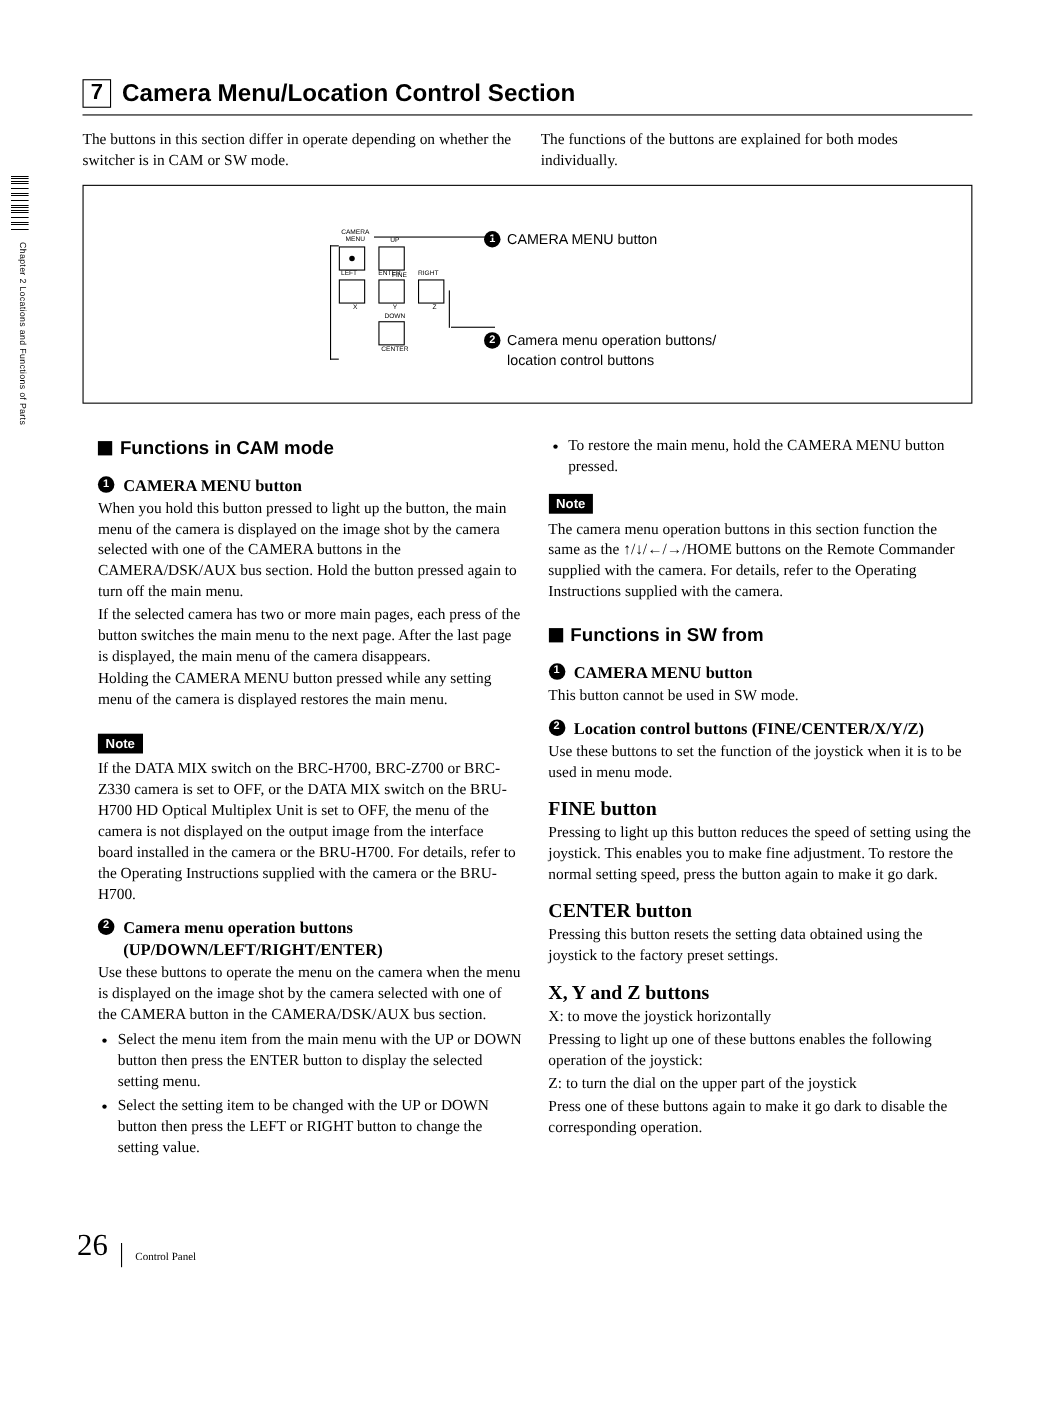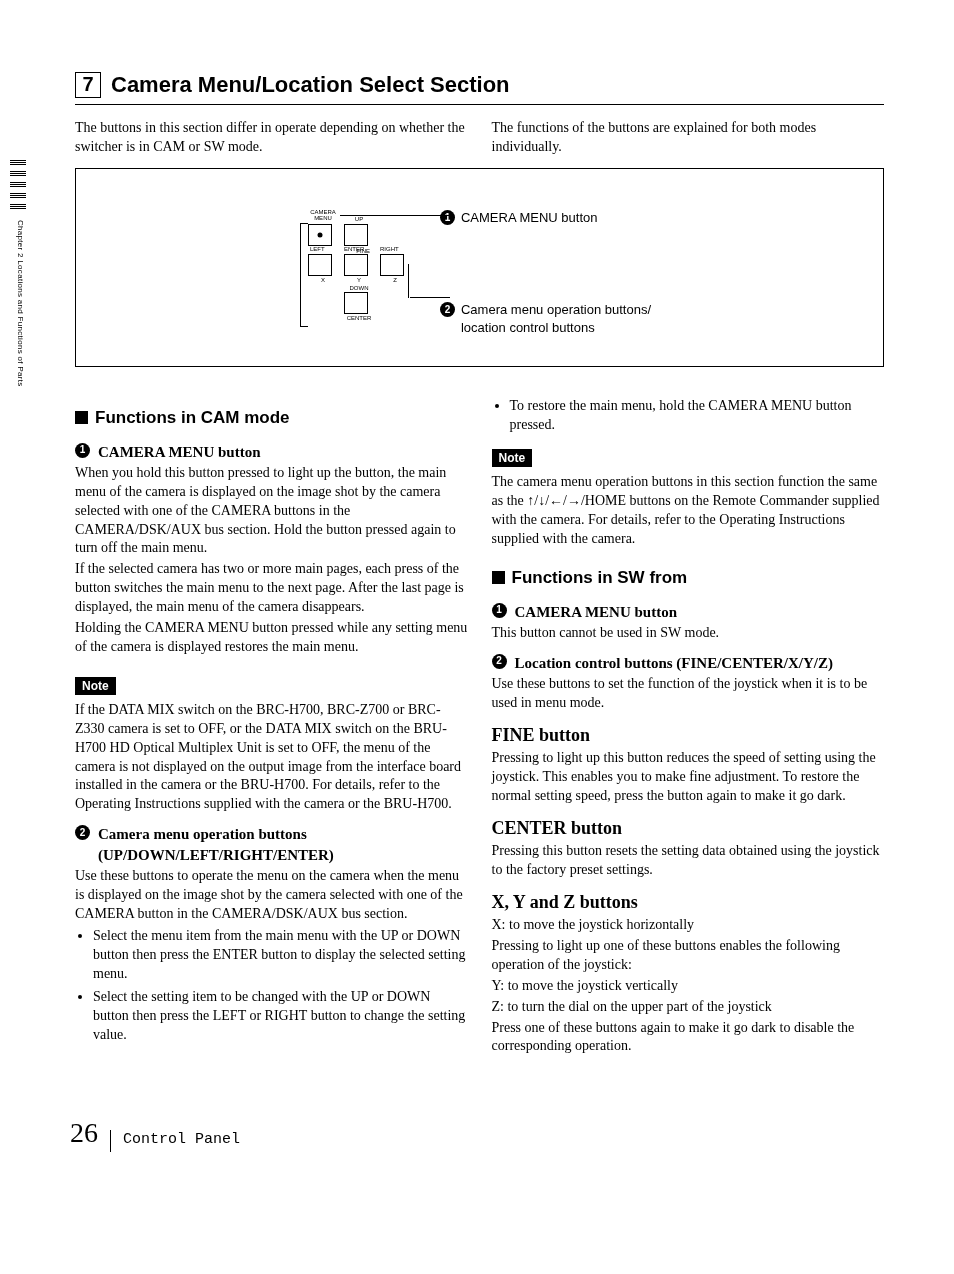--- a/index.html
+++ b/index.html
@@ -77,22 +77,21 @@
     display:inline-flex; align-items:center; justify-content:center;
     width:15px;height:15px;border-radius:50%;background:#000;color:#fff;
     font-family: Arial, sans-serif; font-size:10px; font-weight:bold;
     flex-shrink:0; margin-top:1px;
   }
   .leader { position:absolute; background:#000; height:1px; }
 
   .body-cols {
     display: flex;
     gap: 24px;
-    margin-left: 15px;
-    align-items: center;
+    margin-left: 29px;
   }
   .col { flex:1; }
   h2.sec {
     font-family: Arial, Helvetica, sans-serif;
     font-size: 17px;
     font-weight: bold;
     margin-bottom: 12px;
   }
   h2.sec::before {
     content:"";
@@ -135,32 +134,32 @@
     background: repeating-linear-gradient(to bottom, #000 0 0.6px, #fff 0.6px 2.2px);
   }
   .footer {
     position: relative;
     margin-top: 56px;
     display:flex; align-items:flex-end; gap:12px;
     margin-left: 10px;
   }
   .page-num { font-family: "Times New Roman", serif; font-size: 28px; }
   .footer-sep { width:1px; height:22px; background:#000; }
-  .footer-text { font-family: Liberation Mono, monospace; font-size:15px; padding-bottom:2px;}
+  .footer-text { font-family: Liberation Serif, serif; font-size:10px; padding-bottom:2px;}
 </style>
 </head>
 <body>
 
 <div class="side-stripes"></div>
 <div class="side-tab">Chapter 2  Locations and Functions of Parts</div>
 
 <div class="page-header">
   <h1>
     <span class="boxnum">7</span>
-    <span>Camera Menu/Location Select Section</span>
+    <span>Camera Menu/Location Control Section</span>
   </h1>
 </div>
 
 <div class="intro-cols">
   <div>
       <p>The buttons in this section differ in operate depending on whether the switcher is in CAM or SW mode.</p>
     </div>
   <div>
       <p>The functions of the buttons are explained for both modes individually.</p>
     </div>
@@ -282,21 +281,20 @@
 
     <div class="sub-bold">FINE button</div>
     <p class="para">Pressing to light up this button reduces the speed of setting using the joystick. This enables you to make fine adjustment. To restore the normal setting speed, press the button again to make it go dark.</p>
 
     <div class="sub-bold">CENTER button</div>
     <p class="para">Pressing this button resets the setting data obtained using the joystick to the factory preset settings.</p>
 
     <div class="sub-bold">X, Y and Z buttons</div>
     <p>X: to move the joystick horizontally</p>
     <p>Pressing to light up one of these buttons enables the following operation of the joystick:</p>
-    <p>Y: to move the joystick vertically</p>
     <p>Z: to turn the dial on the upper part of the joystick</p>
     <p>Press one of these buttons again to make it go dark to disable the corresponding operation.</p>
   </div>
 </div>
 
 <div class="footer">
   <span class="page-num">26</span>
   <span class="footer-sep"></span>
   <span class="footer-text">Control Panel</span>
 </div>

